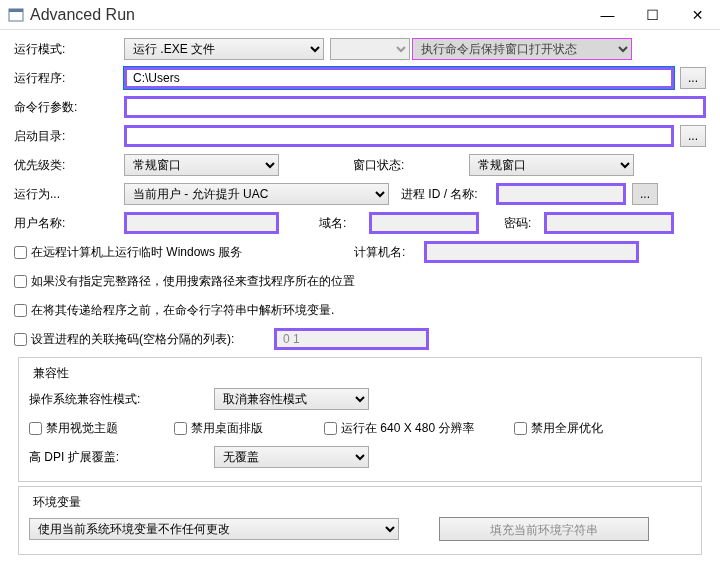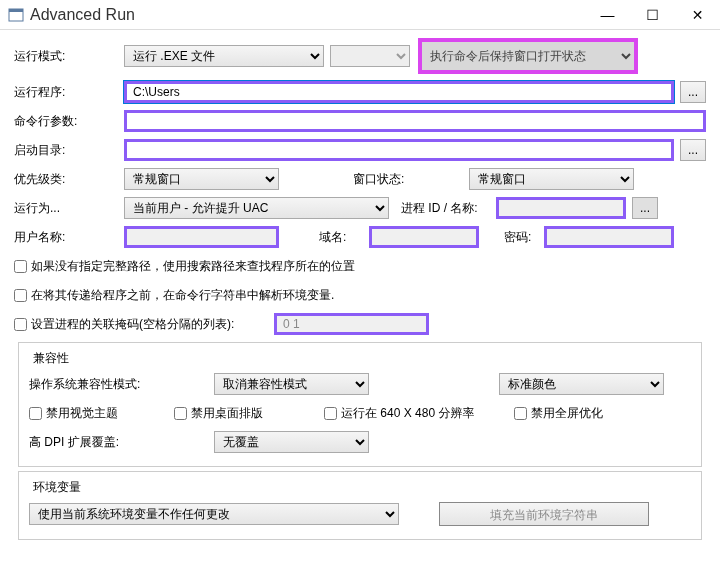--- a/index.html
+++ b/index.html
@@ -44,21 +44,21 @@
     <div class="win-btn">✕</div>
   </div>
 </div>
 
 <div class="content">
 
   <div class="row">
     <span class="label">运行模式:</span>
     <select class="dd" style="width:200px"><option>运行 .EXE 文件</option></select>
     <select class="dd" style="width:80px;margin-left:6px;background:#eee;color:#999"><option></option></select>
-    <select class="gray-select" style="width:220px;margin-left:8px;height:36px;border:4px solid #d946ef"><option>执行命令后保持窗口打开状态</option></select>
+    <select class="gray-select" style="width:220px;margin-left:2px;height:22px;border:1px solid #d946ef"><option>执行命令后保持窗口打开状态</option></select>
   </div>
 
   <div class="row">
     <span class="label">运行程序:</span>
     <input type="text" class="input-focused" style="flex: 1 1 0%;" value="C:\Users">
     <div class="browse-btn">...</div>
   </div>
 
   <div class="row">
     <span class="label">命令行参数:</span>
@@ -89,20 +89,28 @@
 
   <div class="row">
     <span class="label">用户名称:</span>
     <input type="text" disabled="" style="width: 155px;">
     <span style="margin-left:40px;width:50px">域名:</span>
     <input type="text" disabled="" style="width: 110px;">
     <span style="margin-left:25px;width:40px">密码:</span>
     <input type="text" disabled="" style="width: 130px;">
   </div>
 
+  <div class="row">
+    <label class="checkbox-label" style="width:340px">
+      <input type="checkbox" style="">
+      <span>在远程计算机上运行临时 Windows 服务</span>
+    </label>
+    <span style="width:70px">计算机名:</span>
+    <input type="text" disabled="" style="width: 215px;">
+  </div>
 
   <div class="row">
     <label class="checkbox-label">
       <input type="checkbox" style="">
       <span>如果没有指定完整路径，使用搜索路径来查找程序所在的位置</span>
     </label>
   </div>
 
   <div class="row">
     <label class="checkbox-label">
@@ -118,21 +126,20 @@
     </label>
     <input type="text" disabled="" style="width: 155px;" value="0 1">
   </div>
 
   <div class="fieldset">
     <div class="fieldset-title">兼容性</div>
     <div class="row">
       <span style="width:185px">操作系统兼容性模式:</span>
       <select class="dd" style="width:155px"><option>取消兼容性模式</option></select>
       <span style="width:130px"></span>
-      <select class="dd" style="width:165px"><option>标准颜色</option></select>
     </div>
     <div class="row">
       <label class="checkbox-label" style="width:145px">
         <input type="checkbox" style="">
         <span>禁用视觉主题</span>
       </label>
       <label class="checkbox-label" style="width:150px">
         <input type="checkbox" style="">
         <span>禁用桌面排版</span>
       </label>

